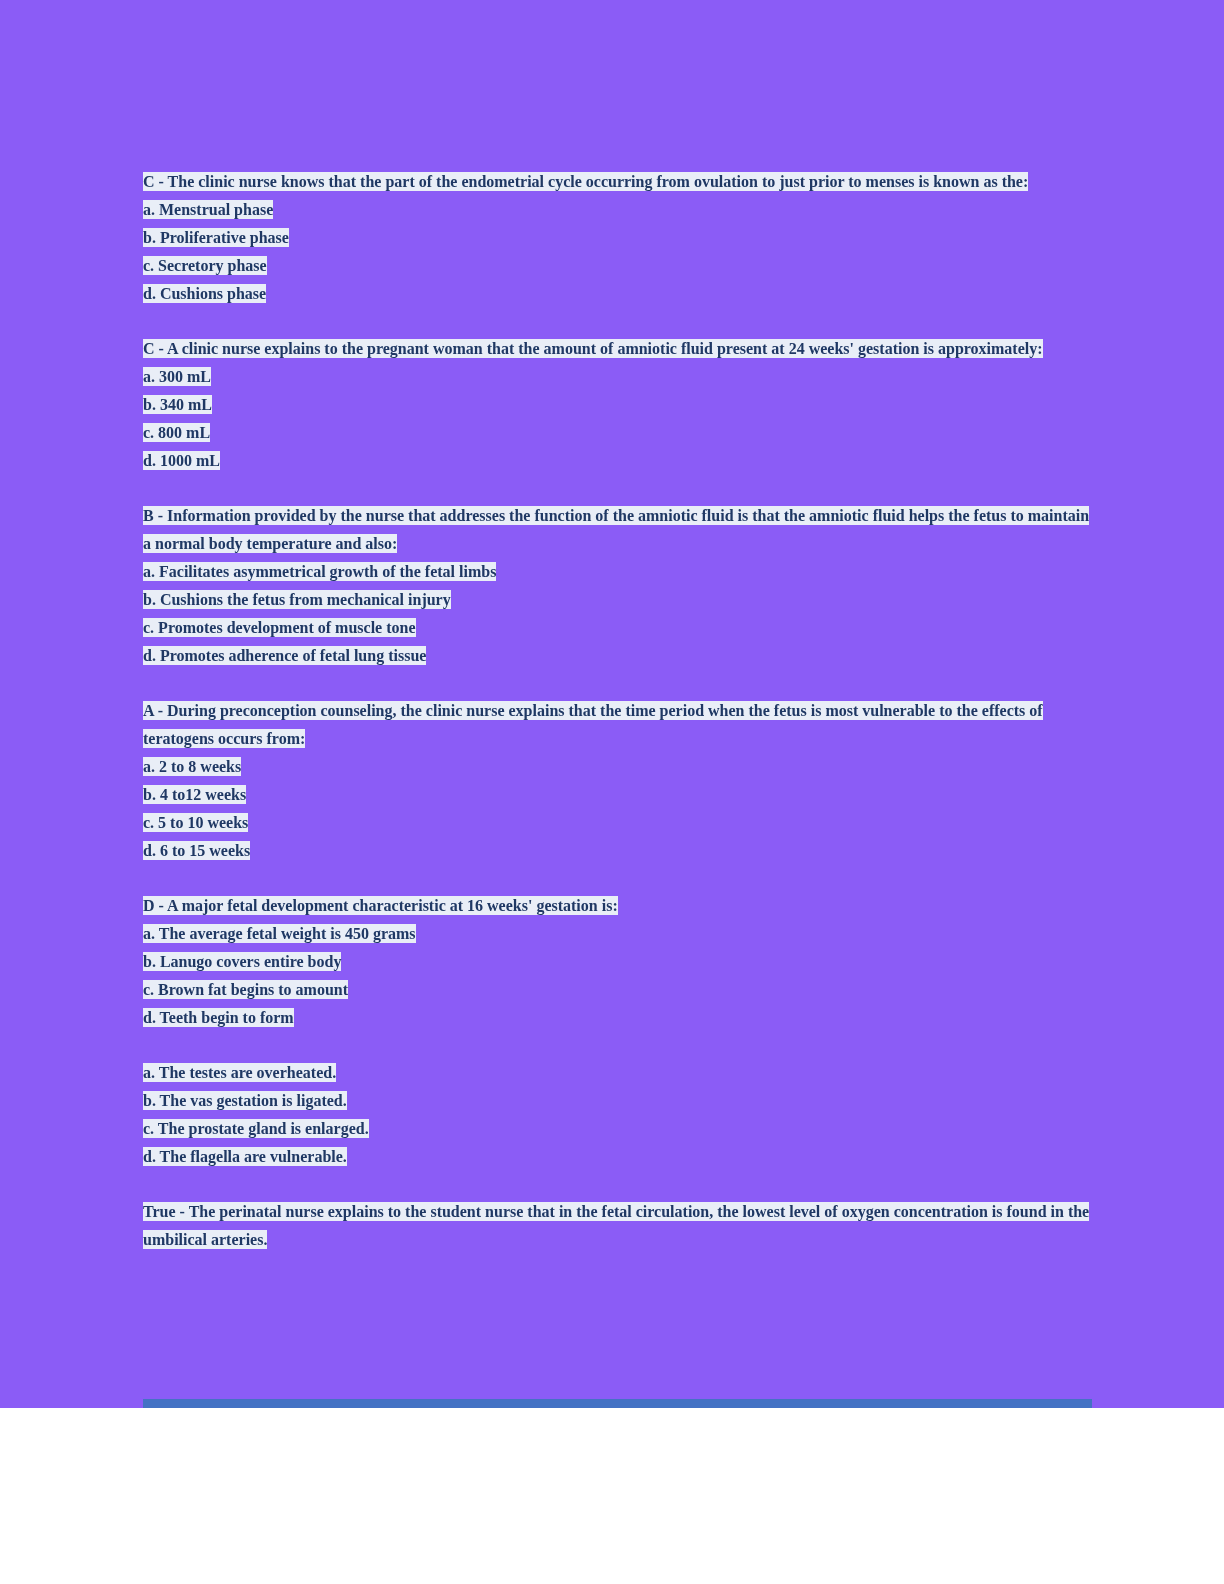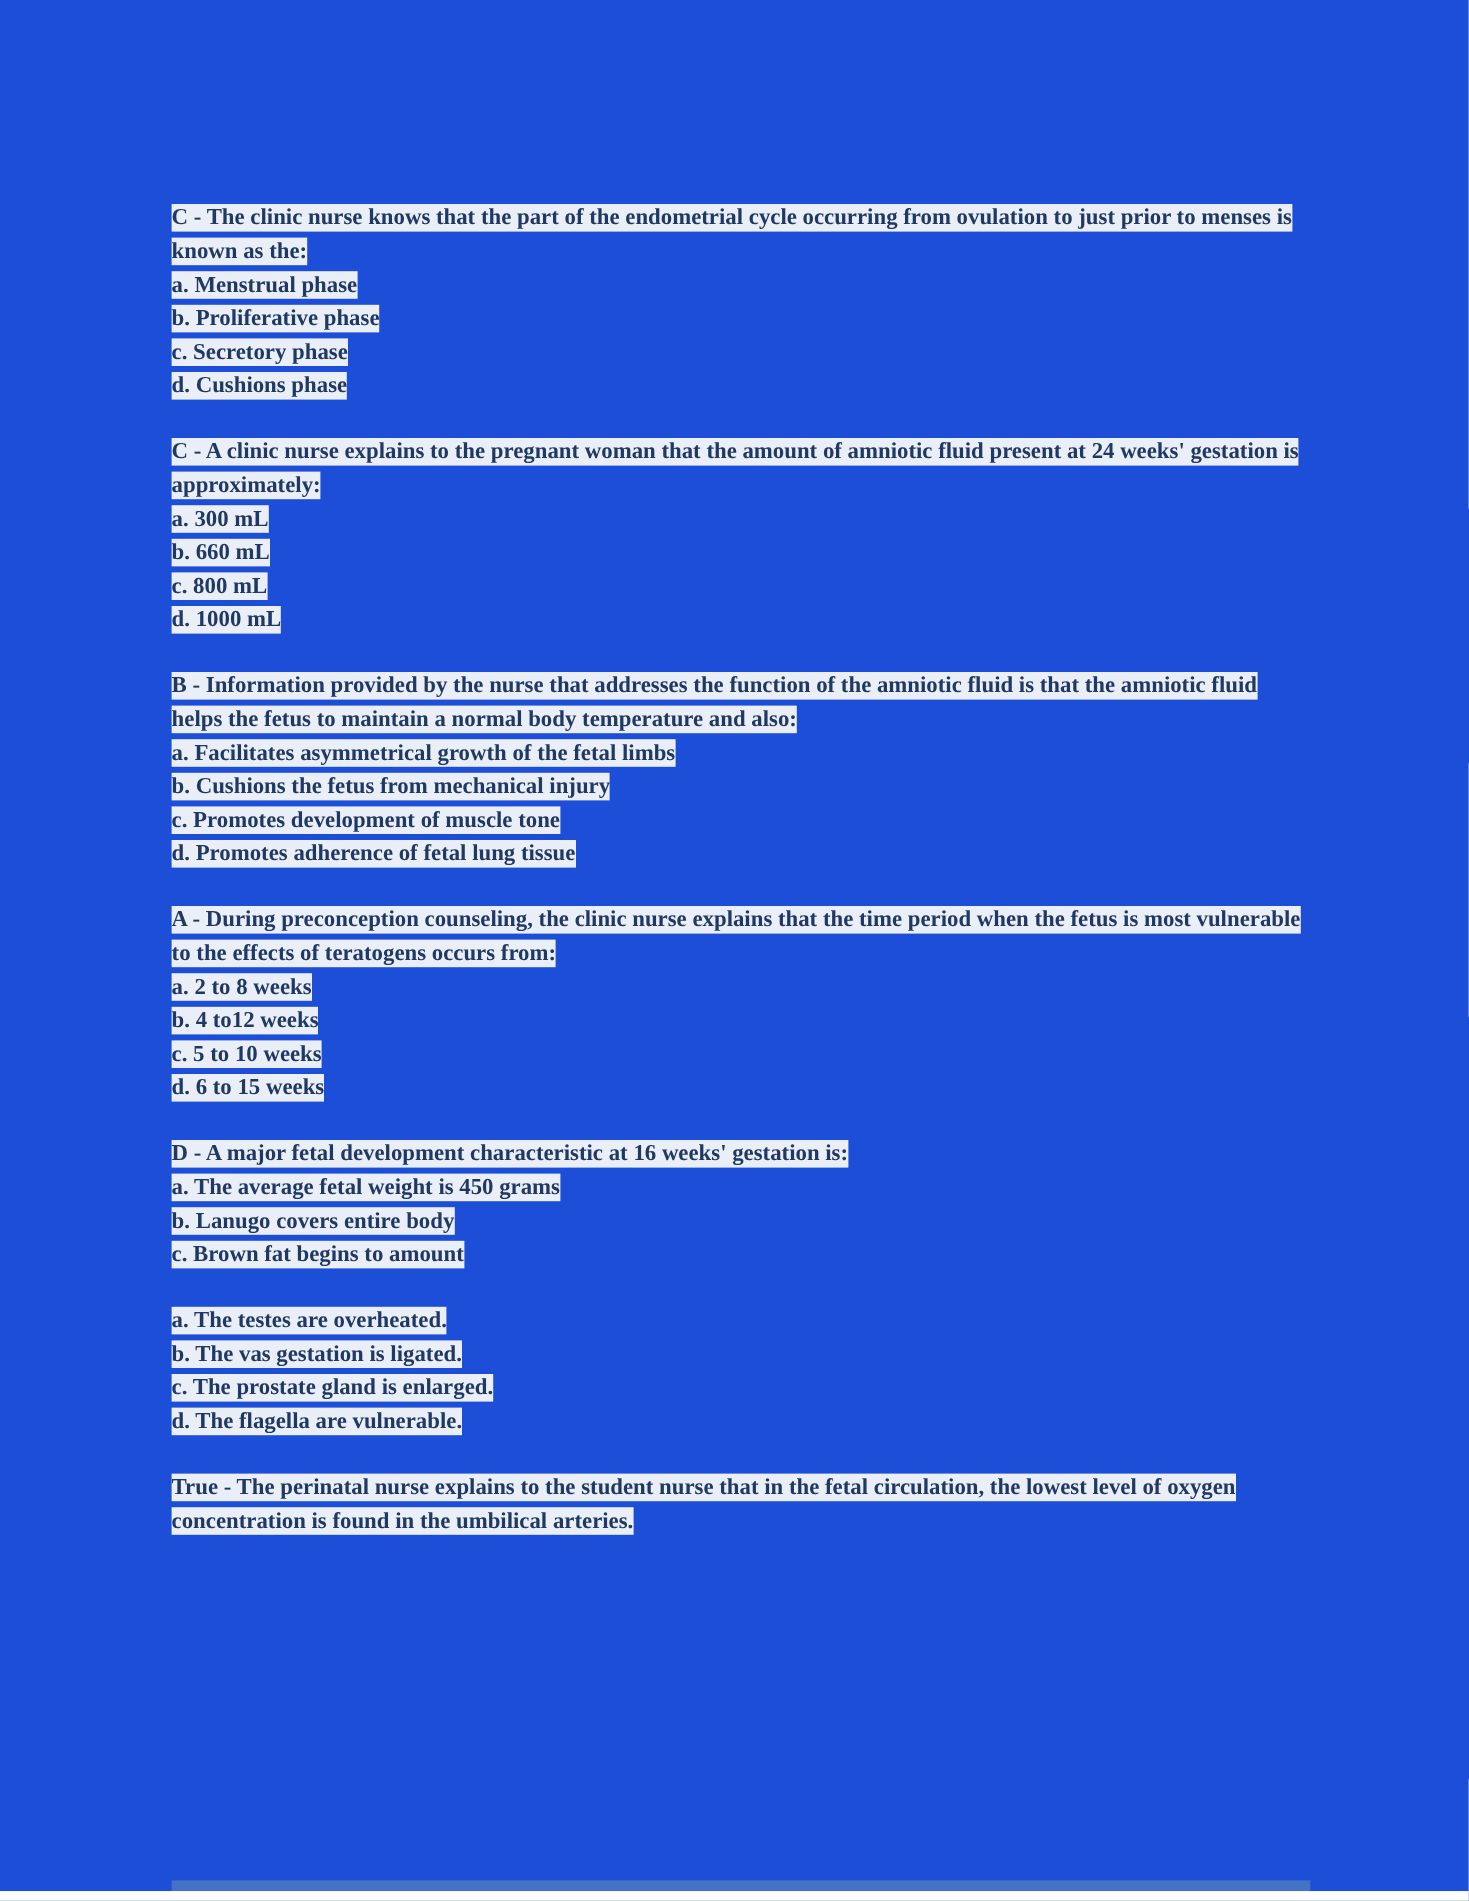--- a/index.html
+++ b/index.html
@@ -3,27 +3,27 @@
 <meta charset="utf-8">
 <style>
   html, body {
     margin: 0;
     padding: 0;
     background: #ffffff;
   }
   .page {
     position: relative;
     width: 1224px;
-    height: 1576px;
-    background: #1d4ed8;
+    height: 1408px;
+    background: #8b5cf6;
     overflow: hidden;
     font-family: "Liberation Serif", "DejaVu Serif", serif;
     font-weight: bold;
     color: #1f3864;
-    font-size: 19px;
+    font-size: 16px;
     line-height: 28px;
     box-sizing: border-box;
   }
   .content {
     position: absolute;
     top: 168px;
     left: 143px;
     width: 949px;
   }
   .qa-block {
@@ -60,21 +60,21 @@
       <p class="qa-heading"><span class="hl">C - The clinic nurse knows that the part of the endometrial cycle occurring from ovulation to just prior to menses is known as the:</span></p>
       <div class="qa-option"><span class="hl">a. Menstrual phase</span></div>
       <div class="qa-option"><span class="hl">b. Proliferative phase</span></div>
       <div class="qa-option"><span class="hl">c. Secretory phase</span></div>
       <div class="qa-option"><span class="hl">d. Cushions phase</span></div>
     </section>
 
     <section class="qa-block">
       <p class="qa-heading"><span class="hl">C - A clinic nurse explains to the pregnant woman that the amount of amniotic fluid present at 24 weeks' gestation is approximately:</span></p>
       <div class="qa-option"><span class="hl">a. 300 mL</span></div>
-      <div class="qa-option"><span class="hl">b. 660 mL</span></div>
+      <div class="qa-option"><span class="hl">b. 340 mL</span></div>
       <div class="qa-option"><span class="hl">c. 800 mL</span></div>
       <div class="qa-option"><span class="hl">d. 1000 mL</span></div>
     </section>
 
     <section class="qa-block">
       <p class="qa-heading"><span class="hl">B - Information provided by the nurse that addresses the function of the amniotic fluid is that the amniotic fluid helps the fetus to maintain a normal body temperature and also:</span></p>
       <div class="qa-option"><span class="hl">a. Facilitates asymmetrical growth of the fetal limbs</span></div>
       <div class="qa-option"><span class="hl">b. Cushions the fetus from mechanical injury</span></div>
       <div class="qa-option"><span class="hl">c. Promotes development of muscle tone</span></div>
       <div class="qa-option"><span class="hl">d. Promotes adherence of fetal lung tissue</span></div>
@@ -86,20 +86,21 @@
       <div class="qa-option"><span class="hl">b. 4 to12 weeks</span></div>
       <div class="qa-option"><span class="hl">c. 5 to 10 weeks</span></div>
       <div class="qa-option"><span class="hl">d. 6 to 15 weeks</span></div>
     </section>
 
     <section class="qa-block">
       <p class="qa-heading"><span class="hl">D - A major fetal development characteristic at 16 weeks' gestation is:</span></p>
       <div class="qa-option"><span class="hl">a. The average fetal weight is 450 grams</span></div>
       <div class="qa-option"><span class="hl">b. Lanugo covers entire body</span></div>
       <div class="qa-option"><span class="hl">c. Brown fat begins to amount</span></div>
+      <div class="qa-option"><span class="hl">d. Teeth begin to form</span></div>
     </section>
 
     <section class="qa-block">
       <div class="qa-option"><span class="hl">a. The testes are overheated.</span></div>
       <div class="qa-option"><span class="hl">b. The vas gestation is ligated.</span></div>
       <div class="qa-option"><span class="hl">c. The prostate gland is enlarged.</span></div>
       <div class="qa-option"><span class="hl">d. The flagella are vulnerable.</span></div>
     </section>
 
     <section class="qa-block">

